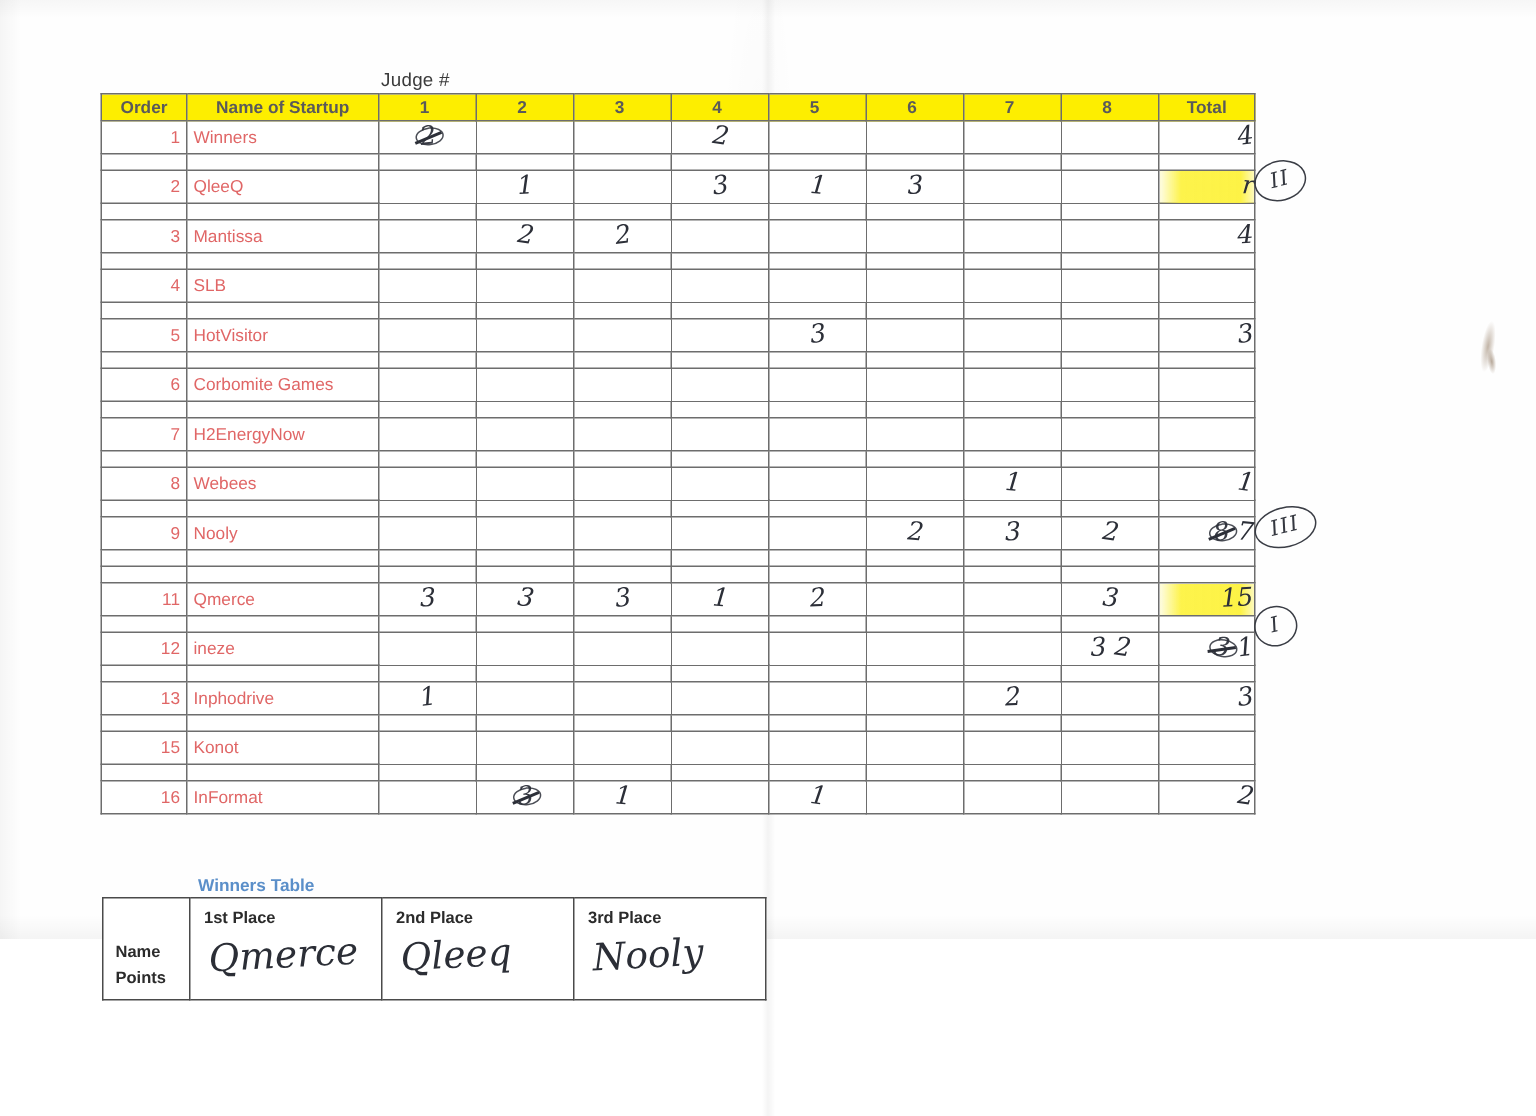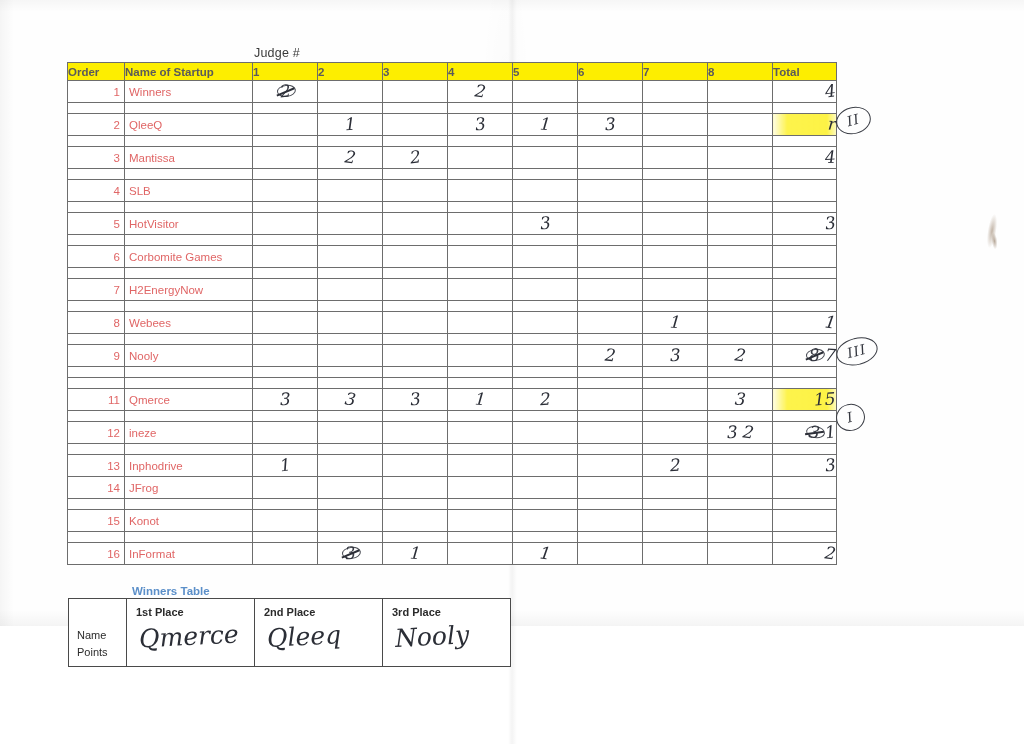--- a/index.html
+++ b/index.html
@@ -86,21 +86,21 @@
     font-size: 11.5px;
     vertical-align: middle;
     background: #ffffff;
   }
   .score-table thead th {
     background: #fdee00;
     height: 17px;
     color: #5a5a5a;
     font-weight: bold;
     font-size: 11.5px;
-    text-align: left;
+    text-align: center;
   }
   th.hdr-judge {
     text-align: right;
     padding-right: 4px;
     font-weight: normal;
     color: #6a6a6a;
   }
   th.hdr-total { text-align: center; }
 
   .c-order   { width: 57px; }
@@ -224,20 +224,21 @@
     font-weight: bold;
     color: #2b2b2b;
     padding: 3px 0 0 5px;
     display: block;
   }
   .w-rowlabel {
     font-size: 11px;
     color: #2b2b2b;
     padding-left: 4px;
     display: block;
+    font-weight: bold;
   }
   .w-cell-inner {
     height: 55px;
     position: relative;
   }
   .w-name-hw {
     position: absolute;
     left: 8px; top: 19px;
     font-family: "DejaVu Serif", serif;
     font-style: italic;
@@ -727,33 +728,20 @@
             <div class="hw-wrap">
               <span class="hw tilt3">2</span>
             </div>
           </td>
           <td class="score-cell"></td>
           <td class="total-cell">
             <div class="hw-wrap right">
               <span class="hw tilt1">3</span>
             </div>
           </td>
-        </tr>
-        <tr class="data-row">
-          <td class="order-cell">14</td>
-          <td class="name-cell">JFrog</td>
-          <td class="score-cell"></td>
-          <td class="score-cell"></td>
-          <td class="score-cell"></td>
-          <td class="score-cell"></td>
-          <td class="score-cell"></td>
-          <td class="score-cell"></td>
-          <td class="score-cell"></td>
-          <td class="score-cell"></td>
-          <td class="total-cell"></td>
         </tr>
         <tr class="spacer-row">
           <td></td>
           <td></td>
           <td></td>
           <td></td>
           <td></td>
           <td></td>
           <td></td>
           <td></td>

